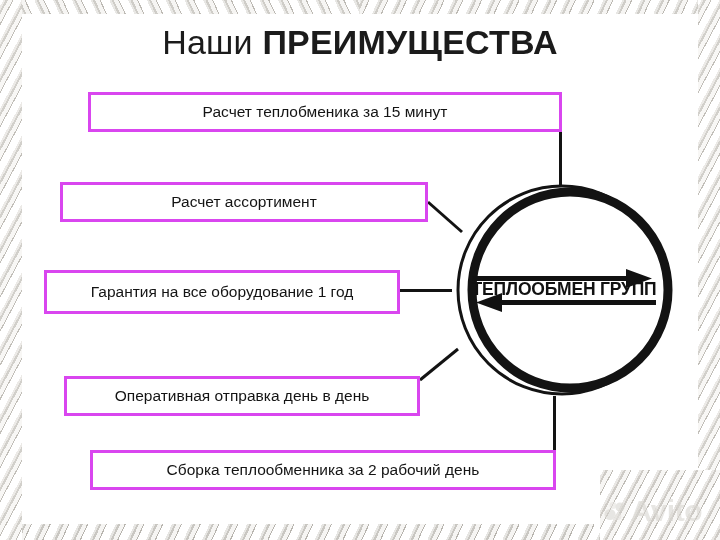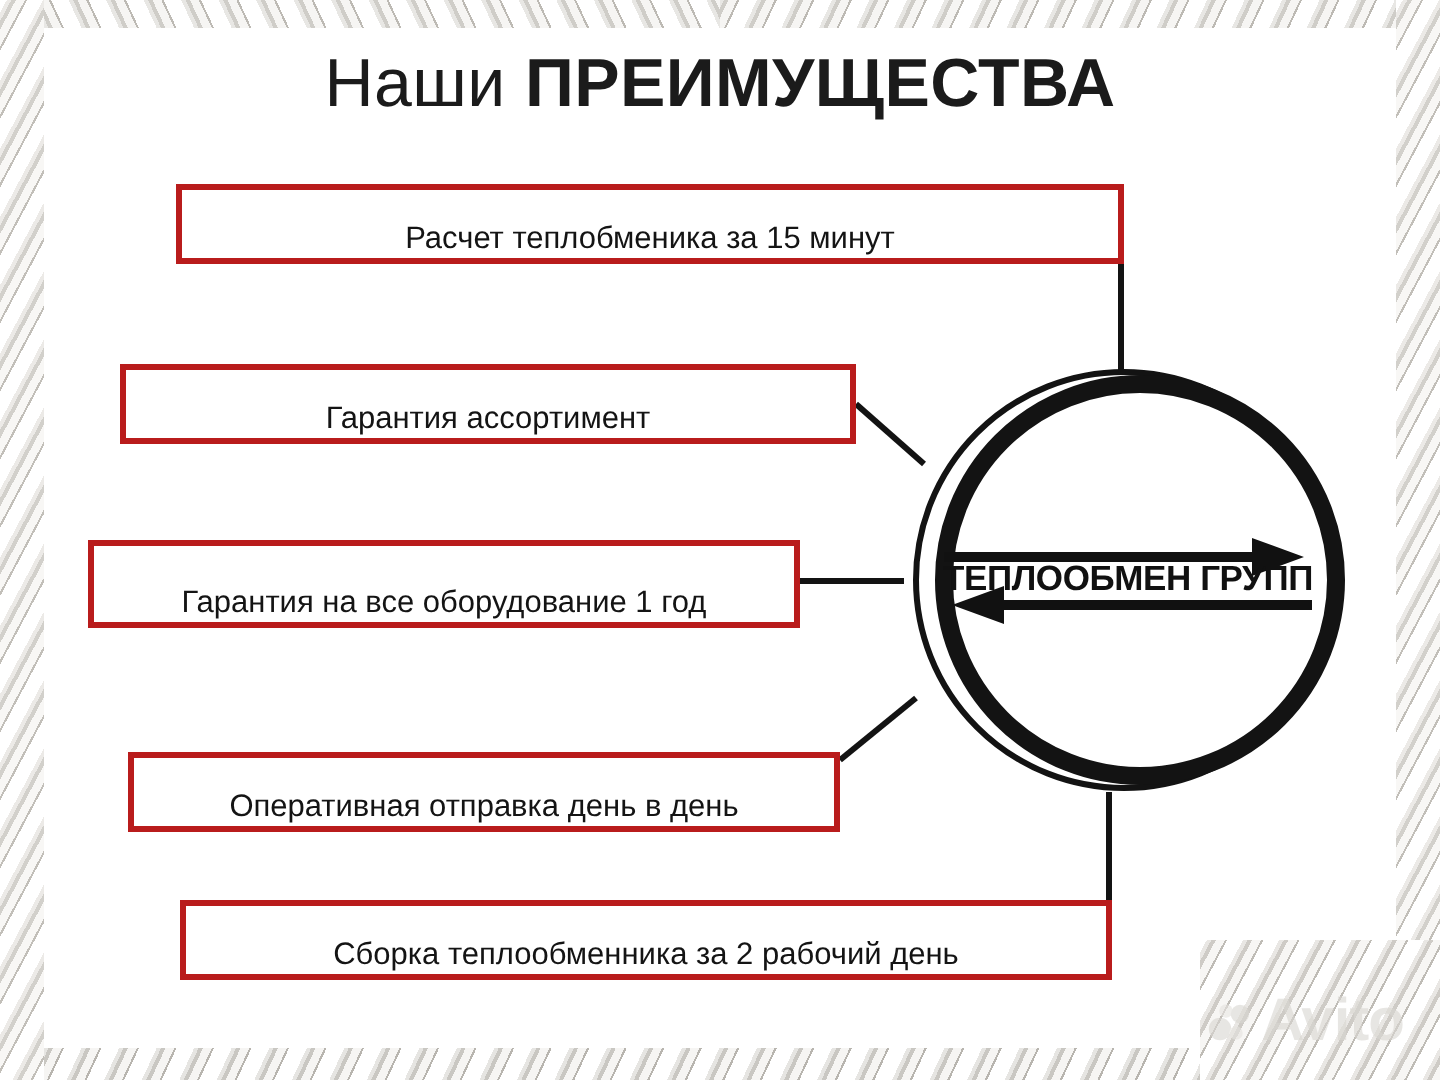--- a/index.html
+++ b/index.html
@@ -119,23 +119,23 @@
     white-space: nowrap;
   }
   #title .t-light { font-weight: 400; }
   #title .t-bold  { font-weight: 700; }
 
   
   .feat-box {
     position: absolute;
     box-sizing: border-box;
     background: #ffffff;
-    border: 3px solid #b91c1c;
+    border: 3px solid #d946ef;
     display: flex;
-    align-items: flex-end;
+    align-items: center;
     justify-content: center;
     z-index: 6;
   }
   .feat-box .feat-label {
     font-size: 15.5px;
     color: #141414;
     white-space: nowrap;
     font-weight: 400;
   }
 
@@ -217,21 +217,21 @@
 
     <circle cx="562" cy="290" r="104" stroke="#131313" stroke-width="3" fill="none"></circle>
 
     <circle cx="570" cy="290" r="98" stroke="#131313" stroke-width="9" fill="none"></circle>
   </svg>
 
   <div class="feat-box" id="box-1">
     <span class="feat-label">Расчет теплобменика за 15 минут</span>
   </div>
   <div class="feat-box" id="box-2">
-    <span class="feat-label">Гарантия ассортимент</span>
+    <span class="feat-label">Расчет ассортимент</span>
   </div>
   <div class="feat-box" id="box-3">
     <span class="feat-label">Гарантия на все оборудование 1 год</span>
   </div>
   <div class="feat-box" id="box-4">
     <span class="feat-label">Оперативная отправка день в день</span>
   </div>
   <div class="feat-box" id="box-5">
     <span class="feat-label">Сборка теплообменника за 2 рабочий день</span>
   </div>

